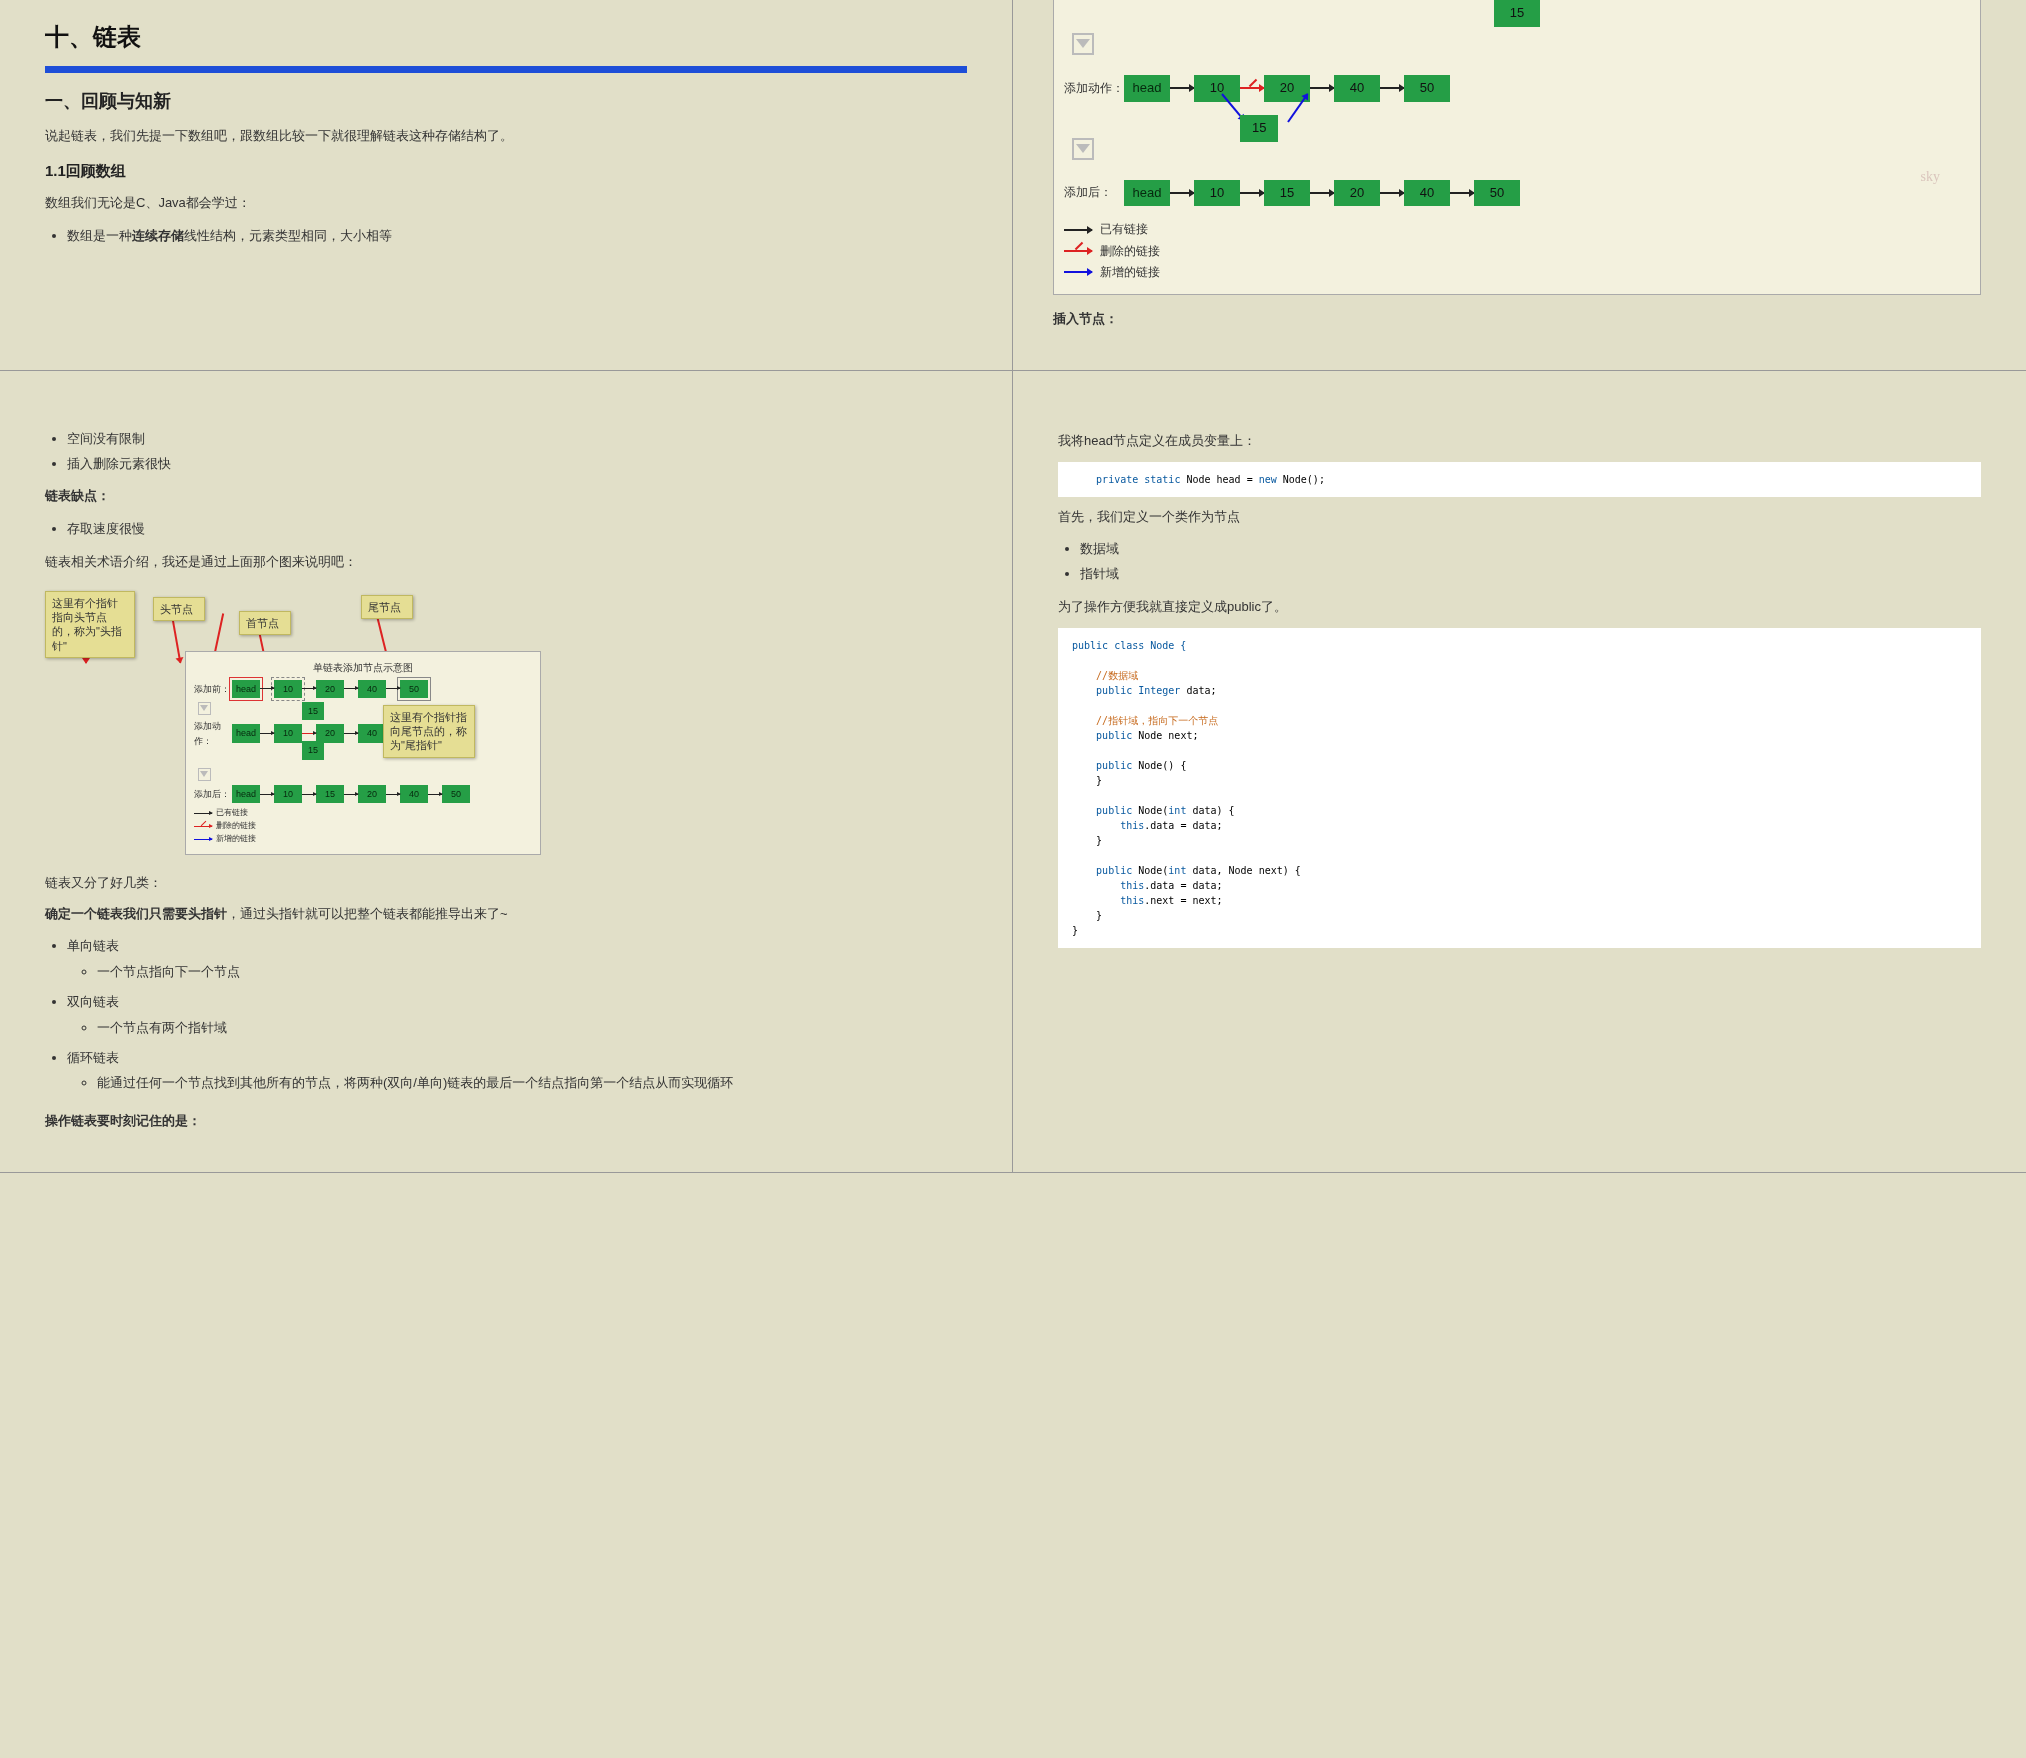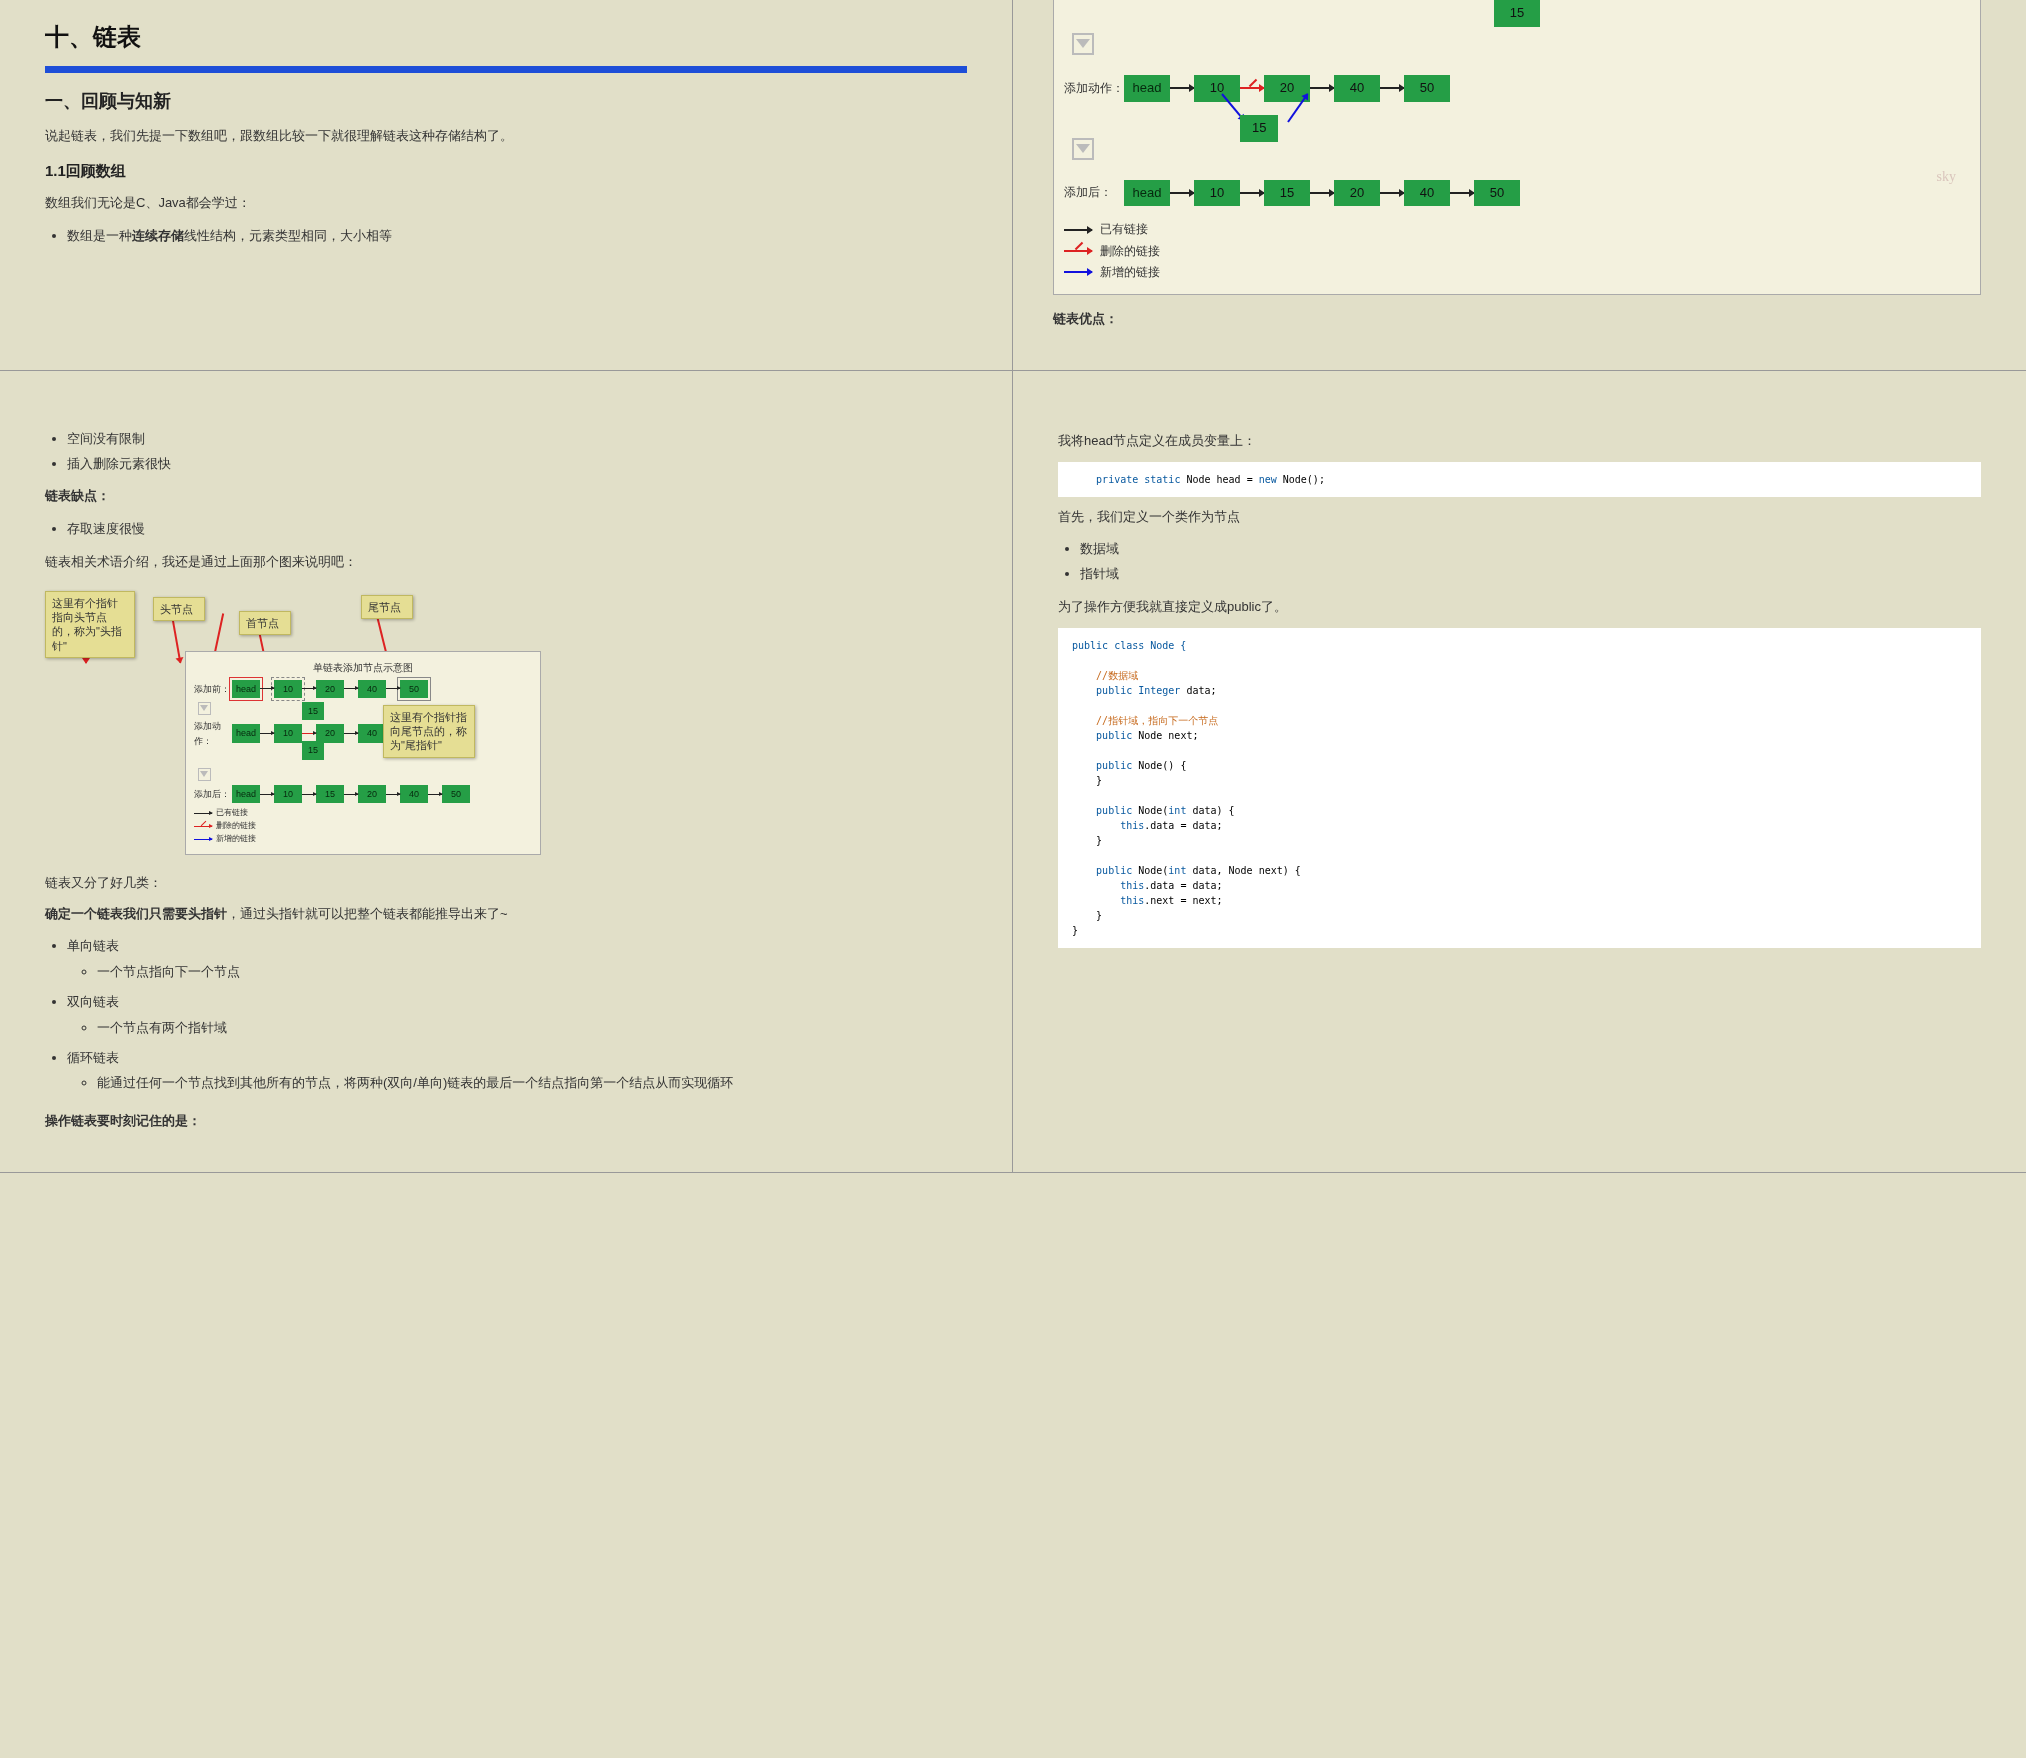--- a/index.html
+++ b/index.html
@@ -140,21 +140,21 @@
   .leg-arrow.k { background: #222; } .leg-arrow.k::after { border-left-color: #222; }
   .leg-arrow.r { background: #d22; } .leg-arrow.r::after { border-left-color: #d22; }
   .leg-arrow.r::before {
     content: ""; position: absolute; left: 10px; top: -5px;
     width: 10px; height: 2px; background: #d22; transform: rotate(-45deg);
   }
   .leg-arrow.b { background: #11d; } .leg-arrow.b::after { border-left-color: #11d; }
 
   .watermark {
     position: absolute;
-    right: 14px;
+    right: 30px;
     color: #c19b9b;
     font-size: 14px;
     opacity: 0.5;
     font-family: serif;
   }
 
   
   .diagram-small {
     border: 1px solid #aaa;
     background: #f3f1de;
@@ -312,21 +312,21 @@
         <div class="legend-row">
             <span class="leg-arrow r"></span>
             <span>删除的链接</span>
           </div>
         <div class="legend-row">
             <span class="leg-arrow b"></span>
             <span>新增的链接</span>
           </div>
       </div>
     </div>
-    <p class="bold" style="margin-top:14px;">链表优点：</p>
+    <p class="bold" style="margin-top:14px;">插入节点：</p>
   </div>
 
   <div class="cell bl">
     <ul>
       <li>空间没有限制</li>
       <li>插入删除元素很快</li>
     </ul>
     <p class="bold">链表缺点：</p>
     <ul>
       <li>存取速度很慢</li>

